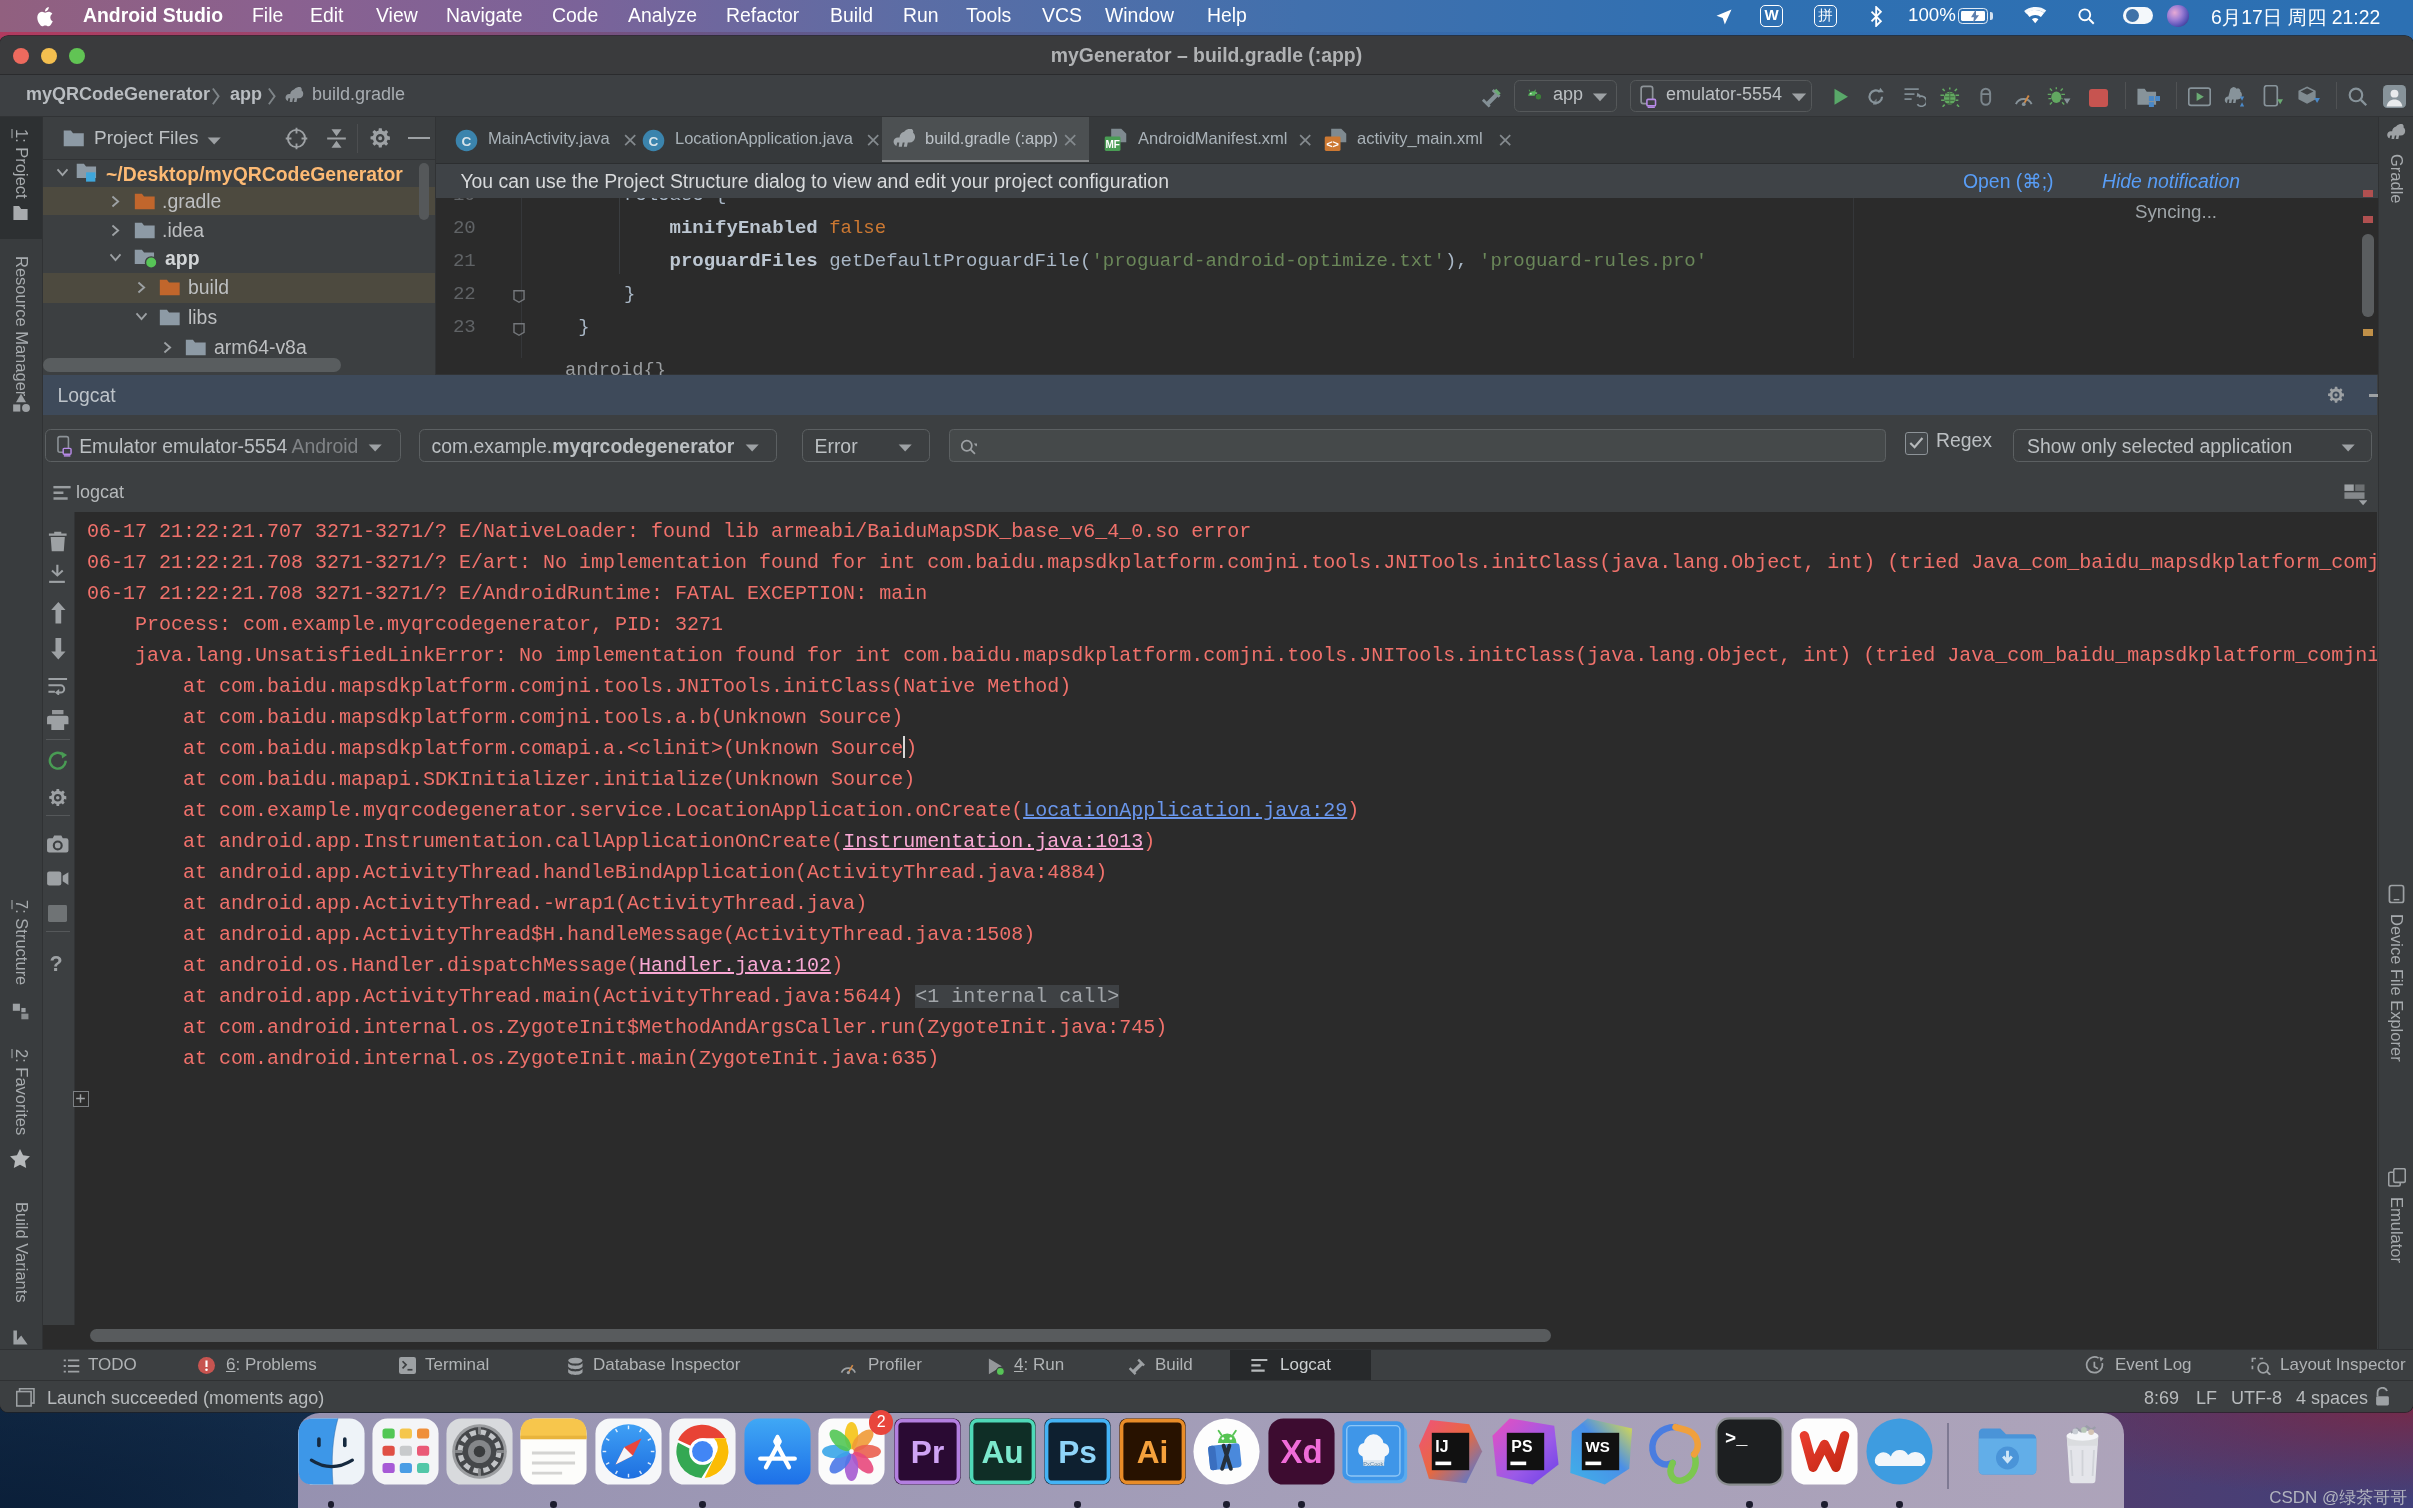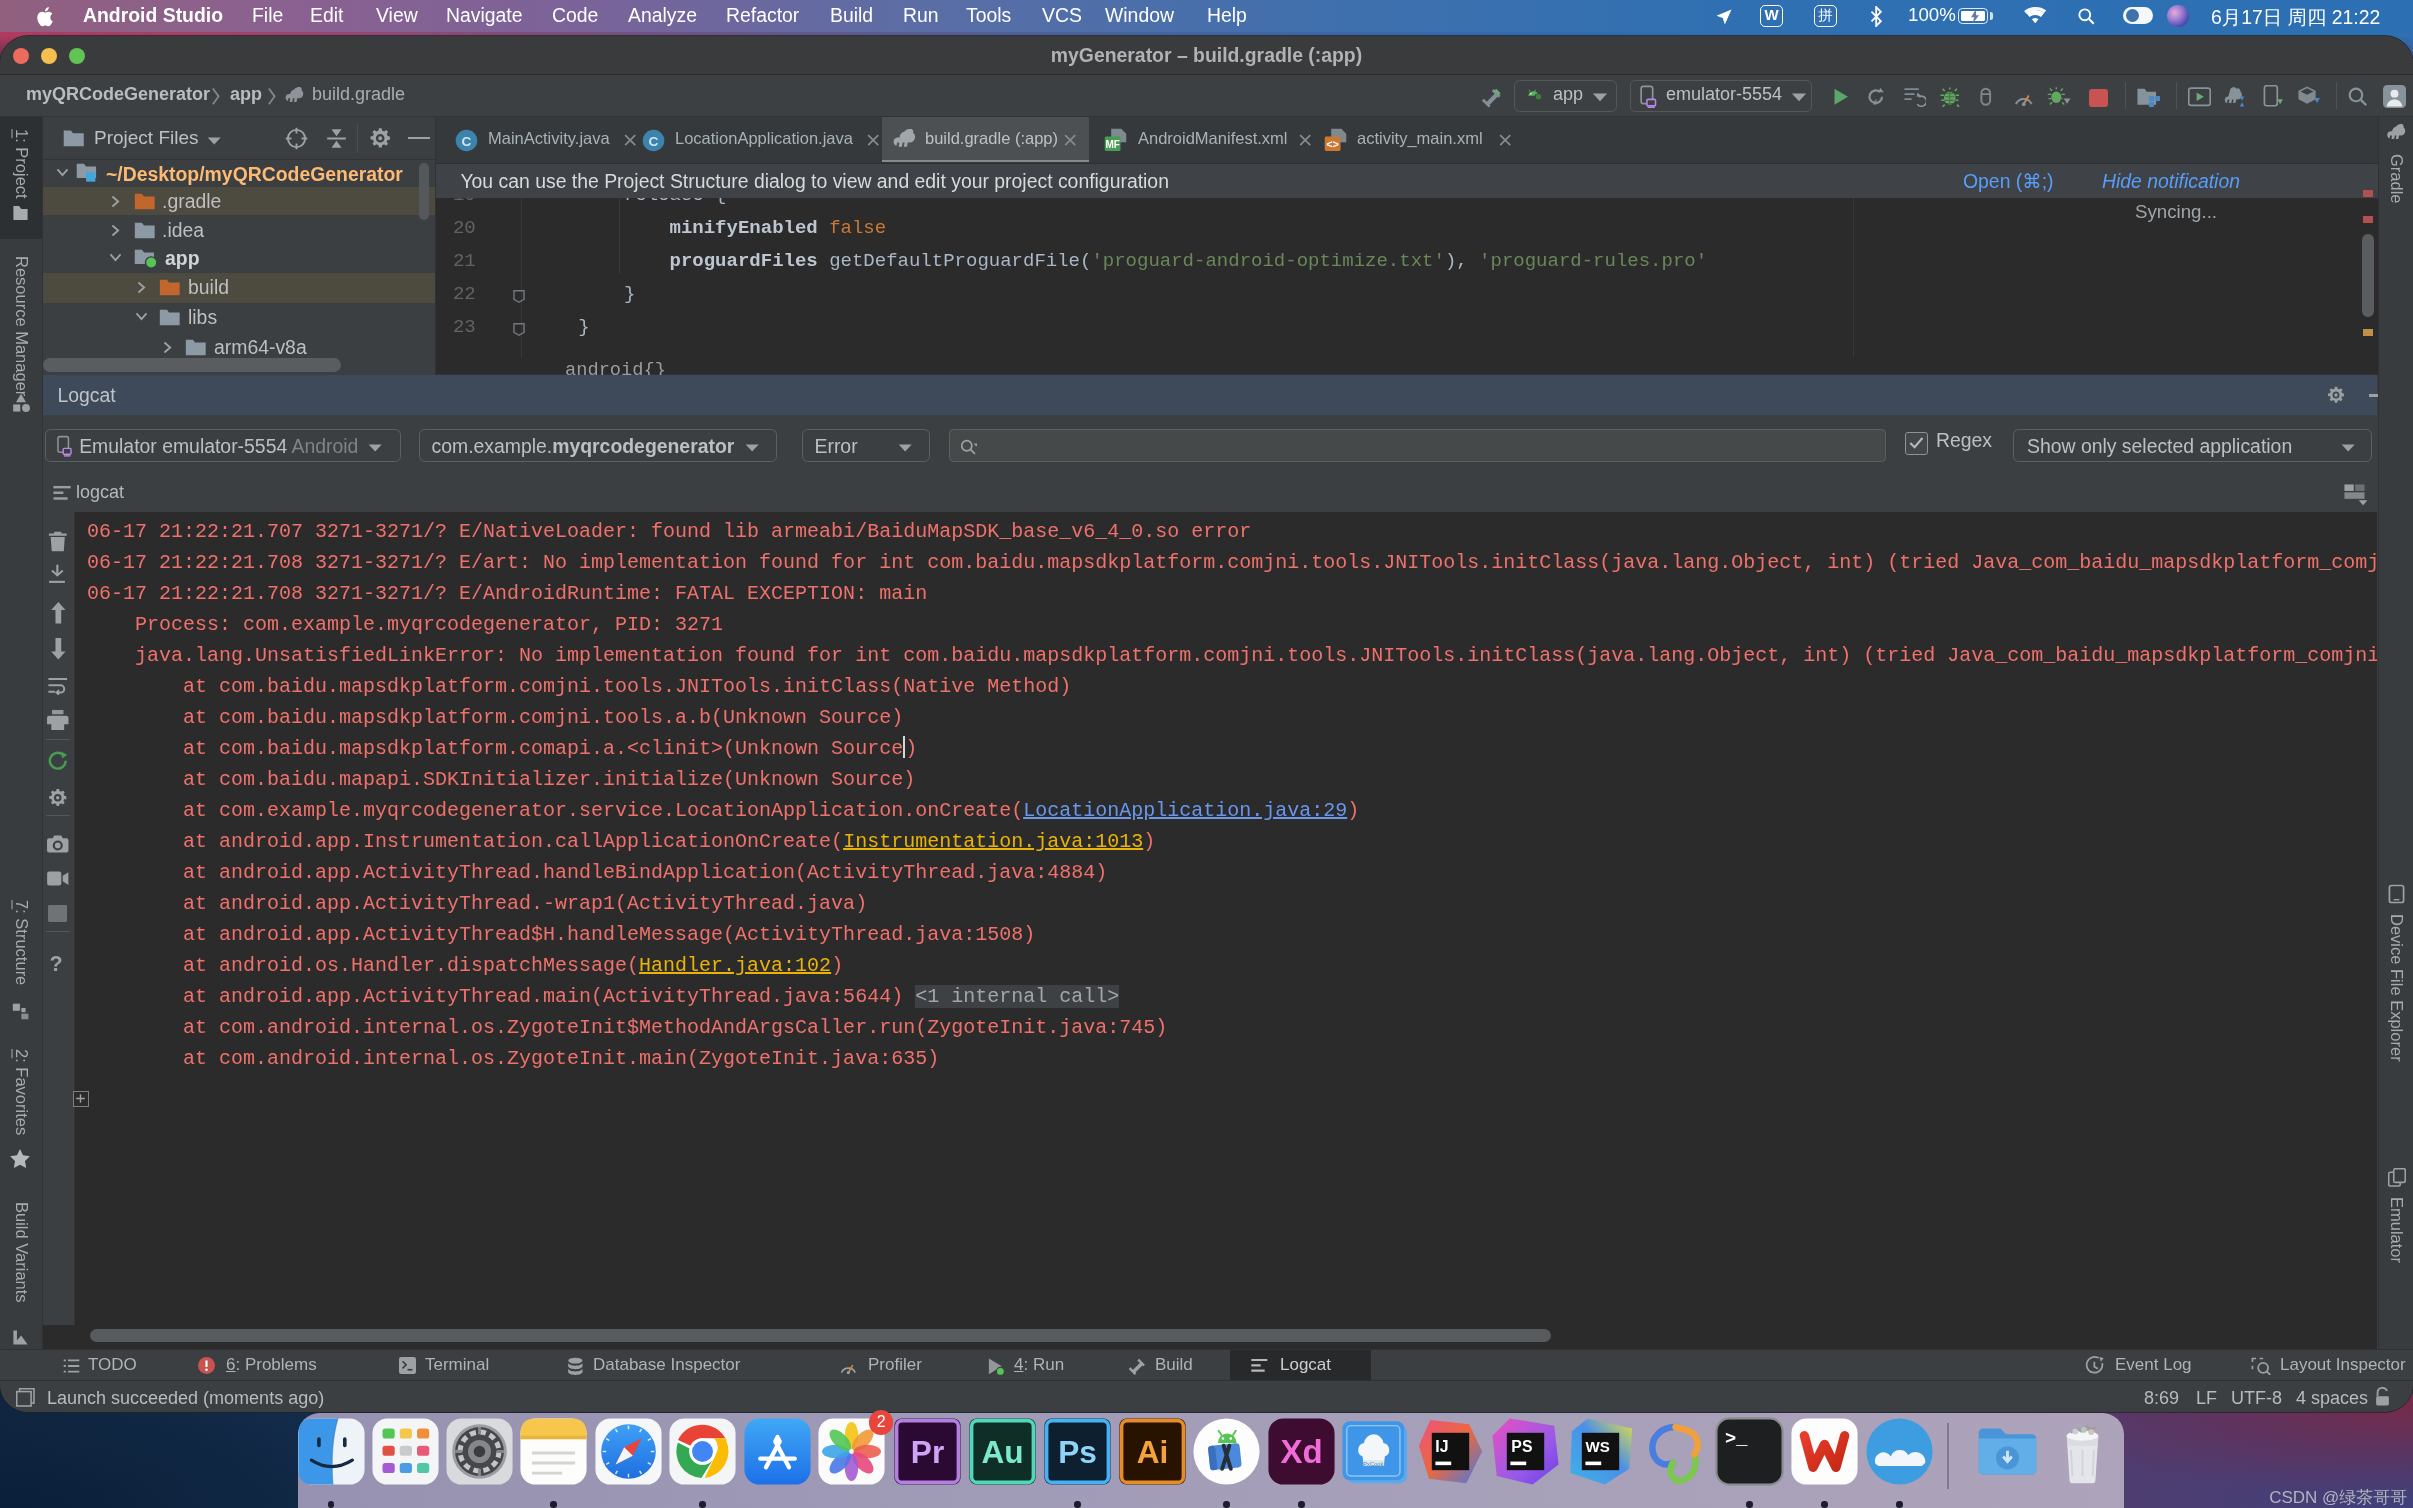--- a/index.html
+++ b/index.html
@@ -15,21 +15,21 @@
 }
 .abs { position:absolute; }
 
 #menubar { position:absolute; left:0; top:0; width:2413px; height:32px;
   background:linear-gradient(to right,#91607f 0%,#8a6190 12%,#7b6399 24%,#5b6da5 38%,#4170ad 54%,#2f70b2 72%,#2c70b3 100%);
   color:#fff; font-size:19.4px; }
 #menubar .mi { position:absolute; top:4.3px; }
 #topstrip { position:absolute; left:0; top:32px; width:2413px; height:4.3px;
   background:linear-gradient(to right,#b23a5f 0%,#97466f 14%,#675687 30%,#45659e 48%,#306cb0 65%,#2e70b2 100%); }
 
-#win { position:absolute; left:0; top:36px; width:2413px; height:1376px; background:#3c3f41; border-radius:28px; overflow:hidden; box-shadow:0 0 0 0.7px #202123; }
+#win { position:absolute; left:0; top:36px; width:2413px; height:1376px; background:#3c3f41; border-radius:8px; overflow:hidden; box-shadow:0 0 0 0.7px #202123; }
 #titlebar { position:absolute; left:0; top:0; width:2413px; height:39px; background:#3a3b3d; border-bottom:1.4px solid #2a2b2d; }
 .tl { position:absolute; top:11.5px; width:16px; height:16px; border-radius:50%; }
 #wtitle { position:absolute; top:8px; left:0; width:2413px; text-align:center; color:#b0b2b4; font-size:19.4px; font-weight:700; }
 #crumbbar { position:absolute; left:0; top:39px; width:2413px; height:42px; background:#3d4043; border-bottom:1.4px solid #313335; color:#a8adb2; font-size:18px; }
 
 #lstripe { position:absolute; left:0; top:81px; width:43px; height:1232px; background:#393c3e; border-right:1.4px solid #303234; }
 .vlab { writing-mode:vertical-rl; color:#a7abae; font-size:16.5px; position:absolute; left:50%; transform:translateX(-50%); white-space:nowrap; }
 
 #proj { position:absolute; left:43px; top:81px; width:393px; height:258px; background:#3c3f41; border-right:1.4px solid #313335; overflow:hidden; }
 
@@ -40,21 +40,21 @@
 
 #lchead { position:absolute; left:43px; top:339px; width:2334px; height:40px; background:#3e4a5a; color:#bdc3c9; font-size:19.4px; }
 #lctools { position:absolute; left:43px; top:379px; width:2334px; height:62px; background:#3c3f41; }
 #lctabs { position:absolute; left:43px; top:440px; width:2334px; height:35px; background:#3c3f41; color:#b6b9bb; font-size:18.7px; }
 #lcbody { position:absolute; left:43px; top:476px; width:2334px; height:814px; background:#2b2b2b; overflow:hidden; }
 #lcicons { position:absolute; left:0; top:0; width:32px; height:814px; background:#3c3f41; border-right:1.4px solid #323436; }
 #loglines { position:absolute; left:44px; top:4.3px; width:2295px; height:797px; overflow:hidden;
   font-family:"Liberation Mono", monospace; font-size:20px; color:#f0716b; }
 .ll { height:31px; line-height:31px; white-space:pre; }
 .lk { color:#6a96eb; text-decoration:underline; }
-.gk { color:#eab308; text-decoration:underline; }
+.gk { color:#f9a8d4; text-decoration:underline; }
 #lchscroll { position:absolute; left:43px; top:1289px; width:2334px; height:24px; background:#2b2b2b; }
 
 #twbar { position:absolute; left:0; top:1313px; width:2413px; height:31px; background:#3c3f41; border-top:1.4px solid #2f3133; color:#b0b3b5; font-size:17px; }
 #statusbar { position:absolute; left:0; top:1344px; width:2413px; height:32px; background:#3c3f41; border-top:1.4px solid #2f3133; color:#b8bbbd; font-size:18px; }
 
 #rstripe { position:absolute; left:2378px; top:81px; width:36px; height:1232px; background:#393c3e; border-left:1.4px solid #303234; }
 
 #dock { position:absolute; left:298px; top:1413px; width:1826px; height:96px; border-radius:21.5px 21.5px 0 0;
   background:linear-gradient(to right, rgba(157,151,182,0.95), rgba(172,164,189,0.95) 60%, rgba(178,169,190,0.95)); }
 .dicon { position:absolute; top:4.3px; width:69px; height:69px; }

